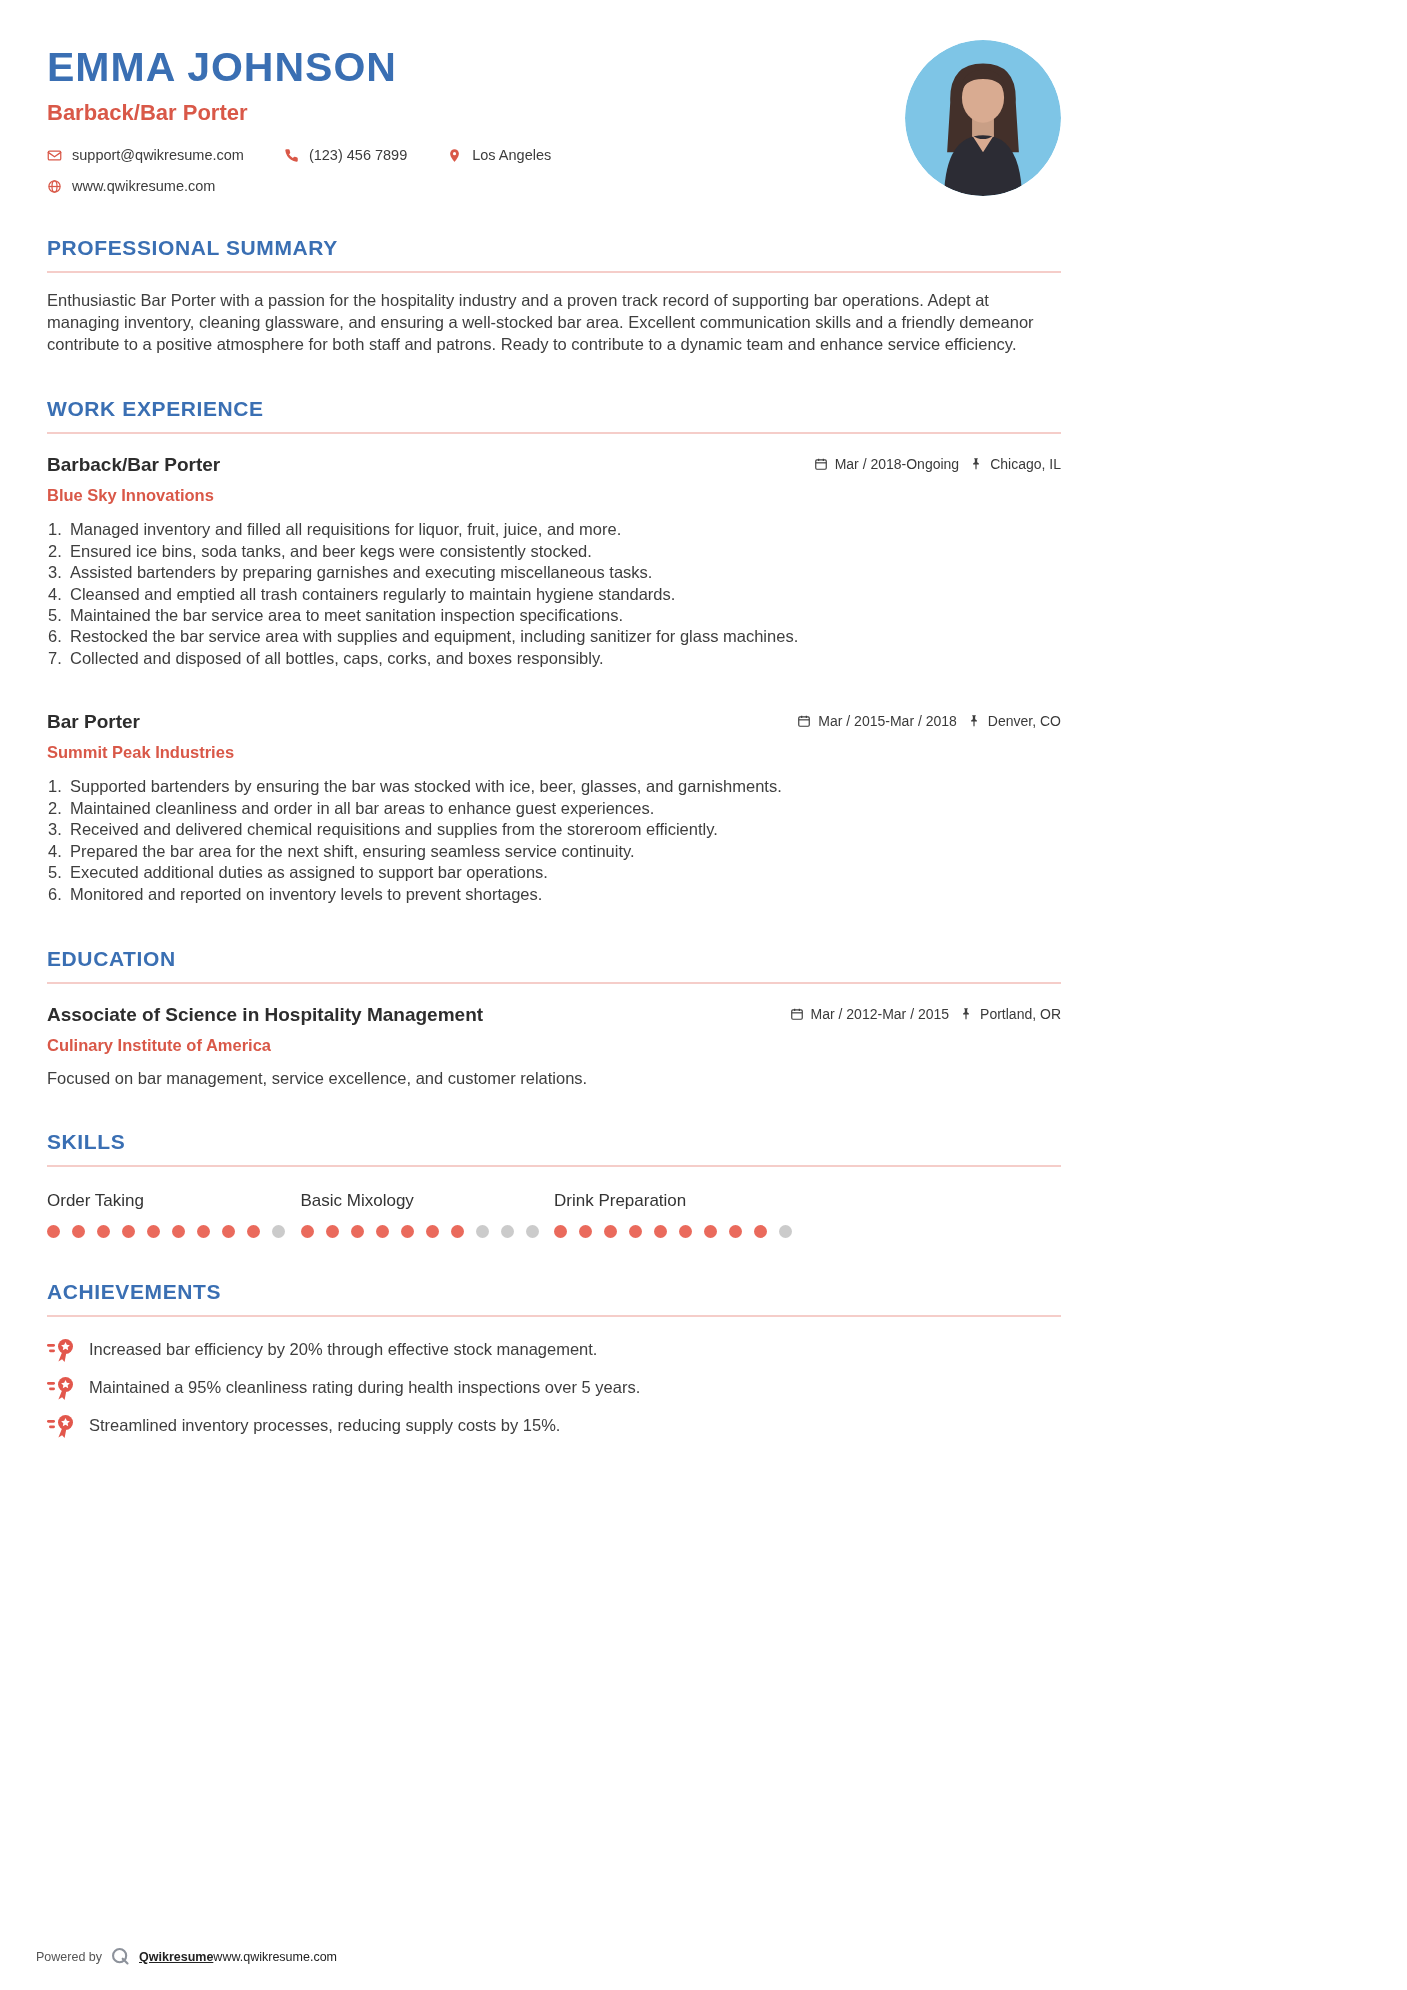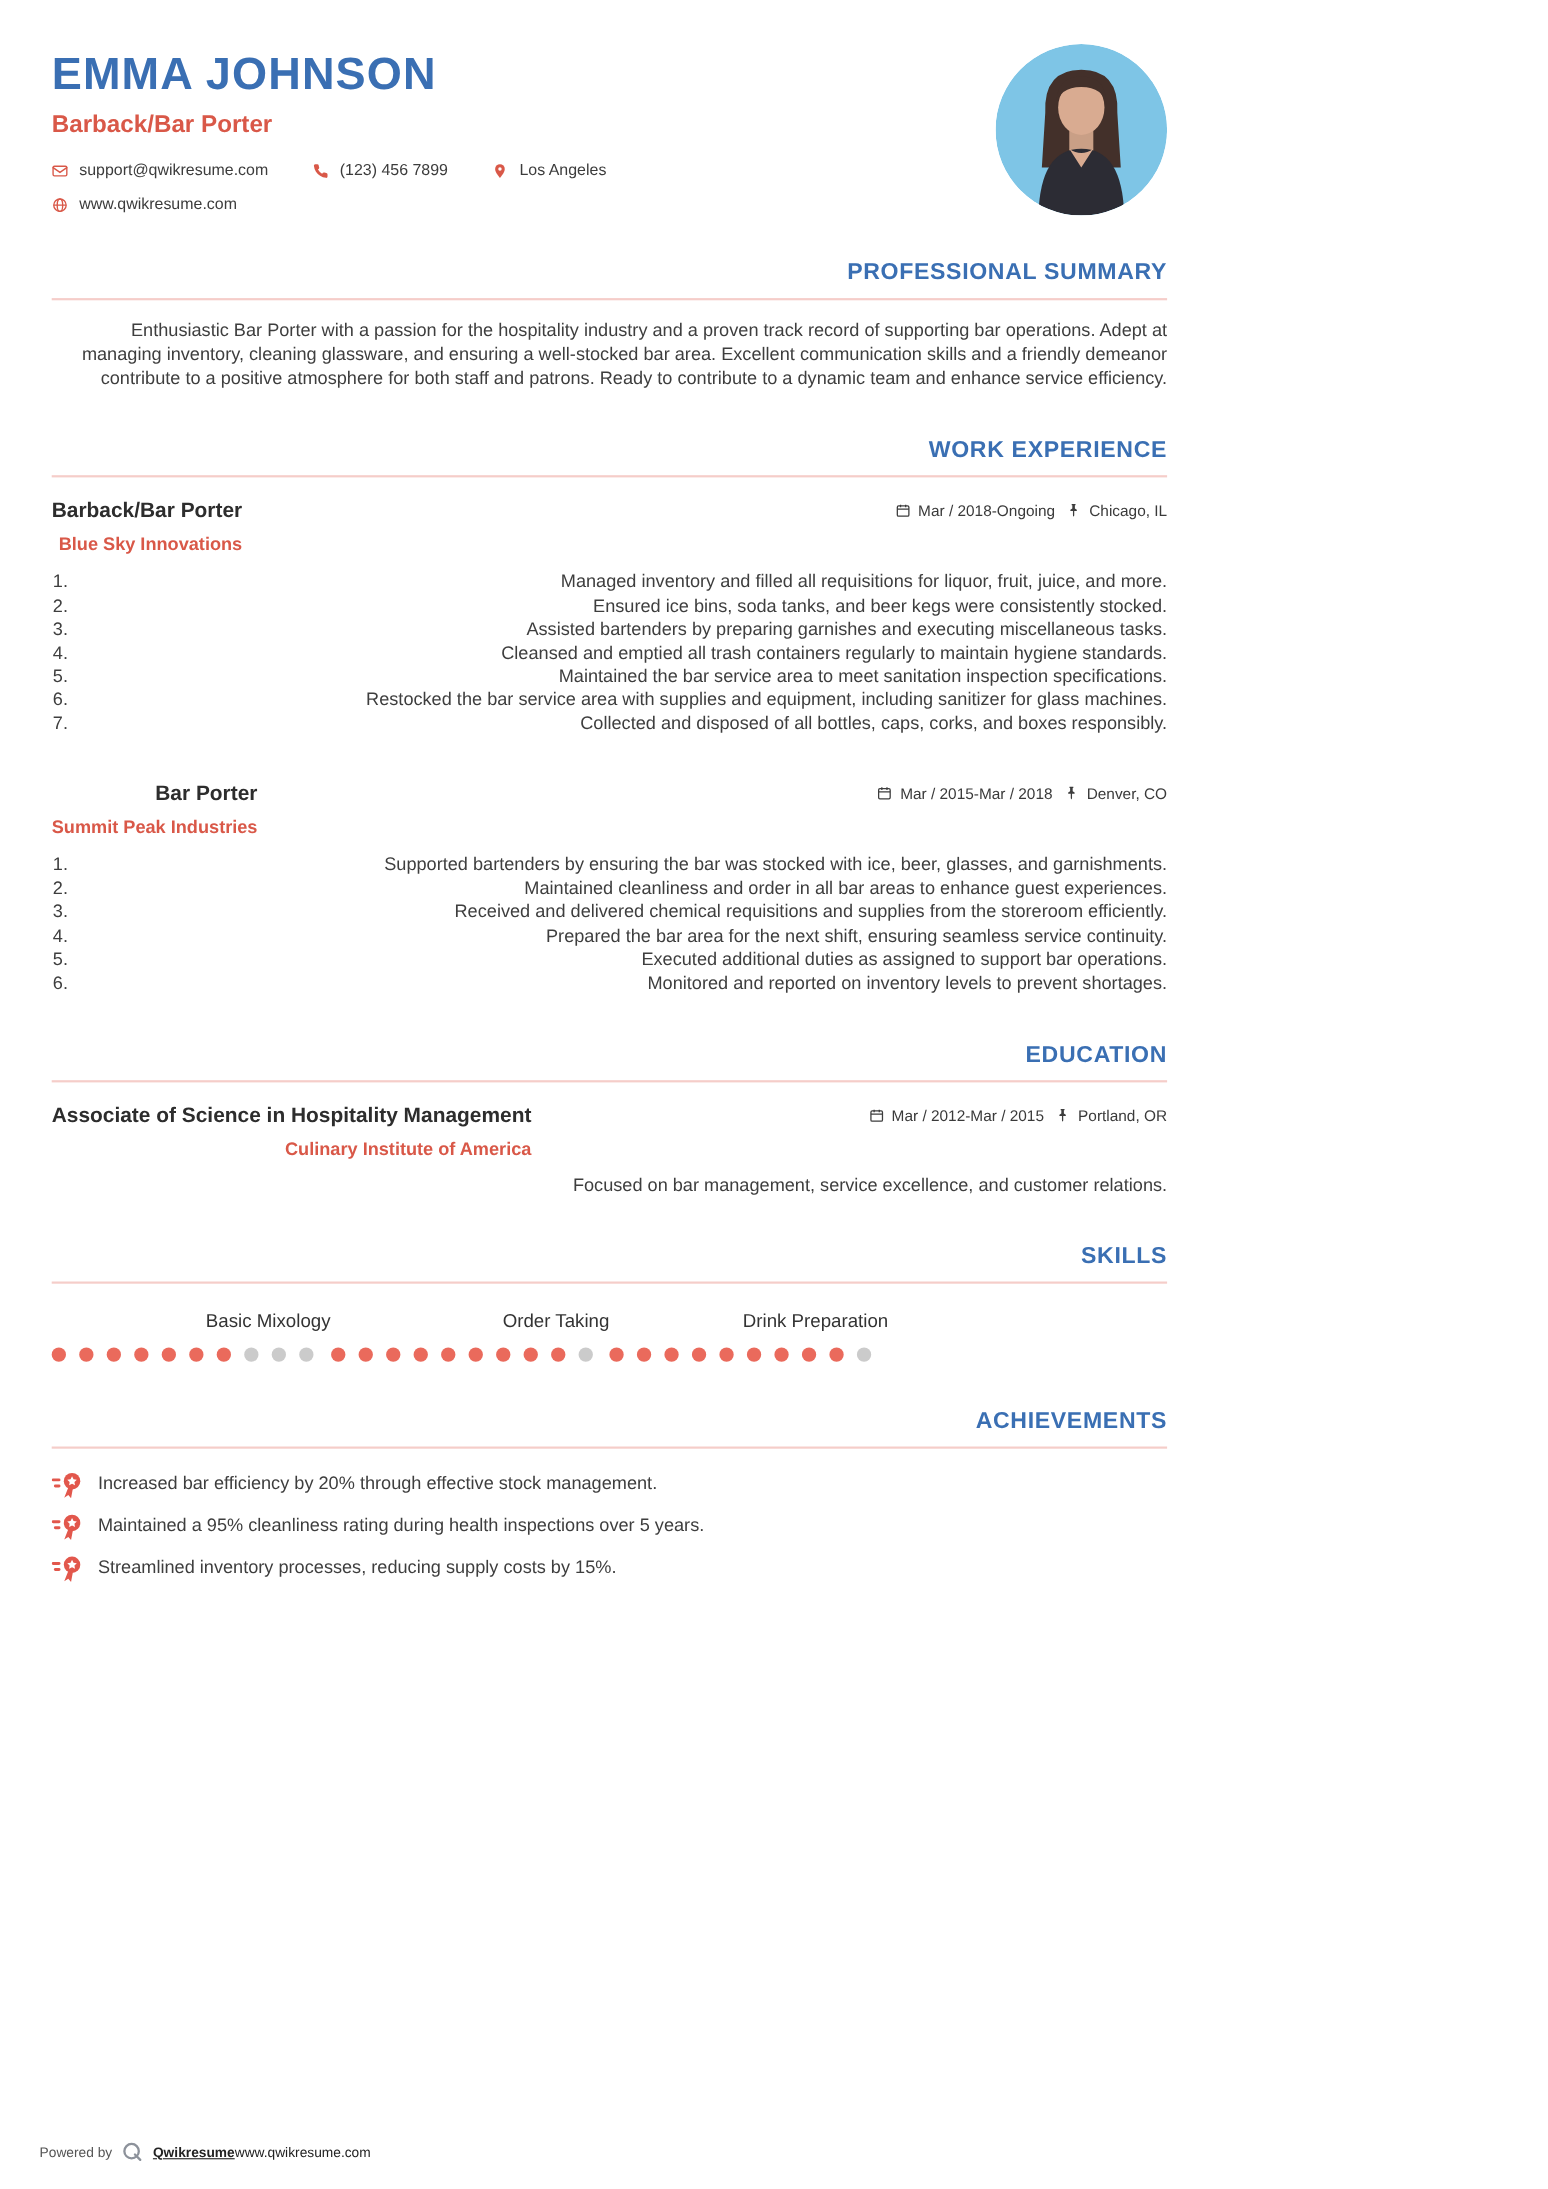--- a/index.html
+++ b/index.html
@@ -25,21 +25,21 @@
   .contact-item { display: flex; align-items: center; gap: 10px; }
   .cicon { width: 15px; height: 15px; display: inline-flex; flex: 0 0 auto; }
   .cicon svg, .micon svg, .ach-icon svg, .brand-logo svg { width: 100%; height: 100%; display: block; }
   .photo {
     position: absolute; top: 40px; right: 0;
     width: 156px; height: 156px; border-radius: 50%; overflow: hidden;
   }
   .photo svg { width: 100%; height: 100%; display: block; }
 
   
-  section { margin-top: 42px; text-align: right; }
+  section { margin-top: 42px; }
   .sec-heading {
     font-size: 21px; font-weight: 800; letter-spacing: 0.6px;
     color: var(--heading-blue, #3a6fb3);
     padding-bottom: 11px;
     border-bottom: 2px solid var(--underline-pink, #f5cdc9);
   }
   .summary-text { margin-top: 17px; font-size: 16.5px; line-height: 1.32; color: #3e3e3e; }
 
   
   .job { margin-top: 20px; }
@@ -272,46 +272,46 @@
         </div>
       </div>
       <div class="edu-desc">Focused on bar management, service excellence, and customer relations.</div>
     </div>
   </section>
 
   <section>
     <div class="sec-heading">SKILLS</div>
     <div class="skills-grid">
       <div class="skill">
+        <div class="skill-name">Order Taking</div>
+        <div class="skill-dots">
+            <span class="dot filled"></span>
+            <span class="dot filled"></span>
+            <span class="dot filled"></span>
+            <span class="dot filled"></span>
+            <span class="dot filled"></span>
+            <span class="dot filled"></span>
+            <span class="dot filled"></span>
+            <span class="dot filled"></span>
+            <span class="dot filled"></span>
+            <span class="dot"></span>
+          </div>
+      </div>
+      <div class="skill">
         <div class="skill-name">Basic Mixology</div>
         <div class="skill-dots">
             <span class="dot filled"></span>
             <span class="dot filled"></span>
             <span class="dot filled"></span>
             <span class="dot filled"></span>
             <span class="dot filled"></span>
             <span class="dot filled"></span>
             <span class="dot filled"></span>
             <span class="dot"></span>
             <span class="dot"></span>
-            <span class="dot"></span>
-          </div>
-      </div>
-      <div class="skill">
-        <div class="skill-name">Order Taking</div>
-        <div class="skill-dots">
-            <span class="dot filled"></span>
-            <span class="dot filled"></span>
-            <span class="dot filled"></span>
-            <span class="dot filled"></span>
-            <span class="dot filled"></span>
-            <span class="dot filled"></span>
-            <span class="dot filled"></span>
-            <span class="dot filled"></span>
-            <span class="dot filled"></span>
             <span class="dot"></span>
           </div>
       </div>
       <div class="skill">
         <div class="skill-name">Drink Preparation</div>
         <div class="skill-dots">
             <span class="dot filled"></span>
             <span class="dot filled"></span>
             <span class="dot filled"></span>
             <span class="dot filled"></span>

